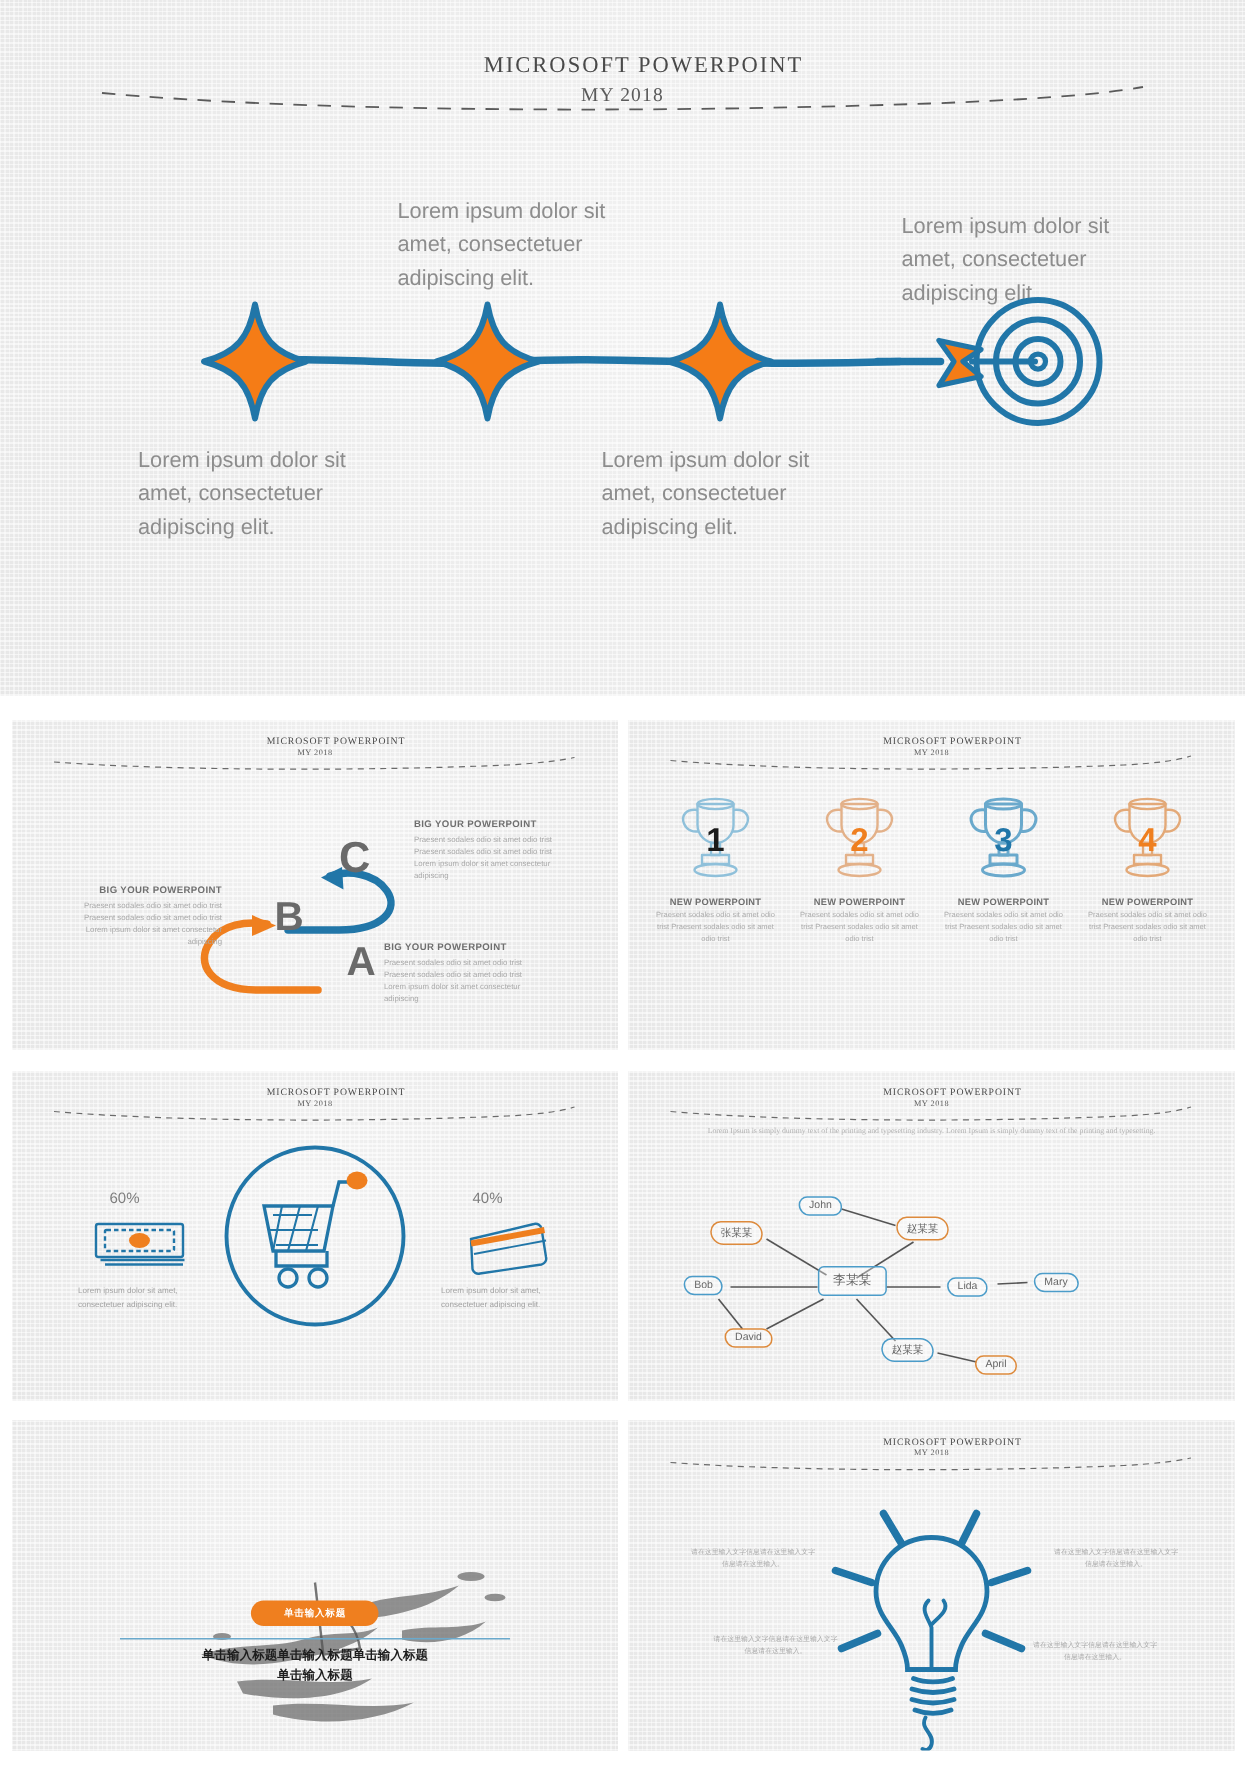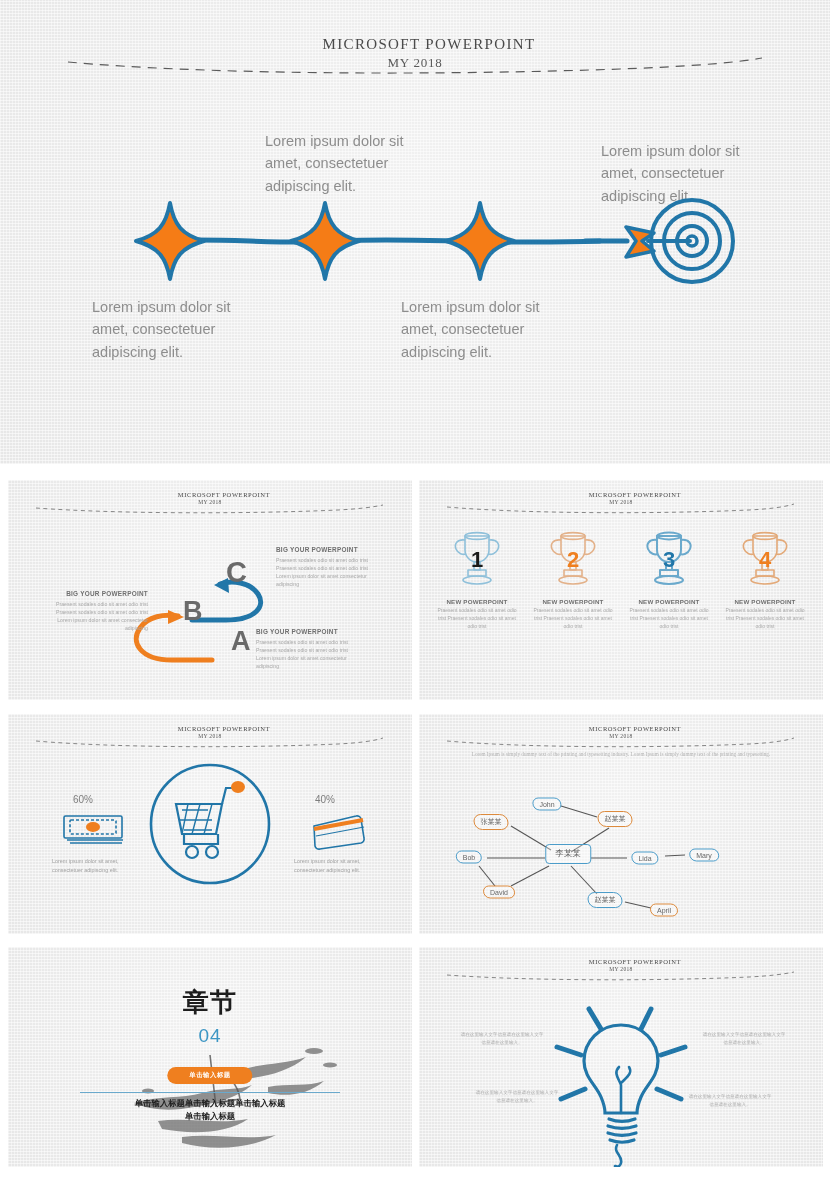--- a/index.html
+++ b/index.html
@@ -380,22 +380,20 @@
         <ellipse cx="196" cy="26" rx="9" ry="3"></ellipse>
         <ellipse cx="212" cy="40" rx="7" ry="2.5"></ellipse>
         <ellipse cx="30" cy="66" rx="6" ry="2.4"></ellipse>
       </g>
       <g fill="none" stroke="#555" stroke-width="1.6" opacity=".8">
         <path d="M92,30 L98,82"></path>
         <path d="M96,44 C112,50 120,60 122,74 L98,78"></path>
       </g>
     </svg>
 
-    <div class="ch-title" style="top:38px;">章节</div>
-    <div class="ch-num" style="top:78px;">04</div>
     <div class="ch-pill" style="top:120px;">单击输入标题</div>
     <div class="ch-rule" style="left:72px; top:145px; width:260px;"></div>
     <div class="ch-sub" style="top:150px;text-align:center;">单击输入标题单击输入标题单击输入标题</div>
     <div class="ch-sub" style="top:163px;">单击输入标题</div>
   </div>
 
   <div class="slide slide-sm s7">
     <div class="hdr sm-hdr">
       <div class="t1">MICROSOFT POWERPOINT</div>
       <div class="t2">MY 2018</div>

